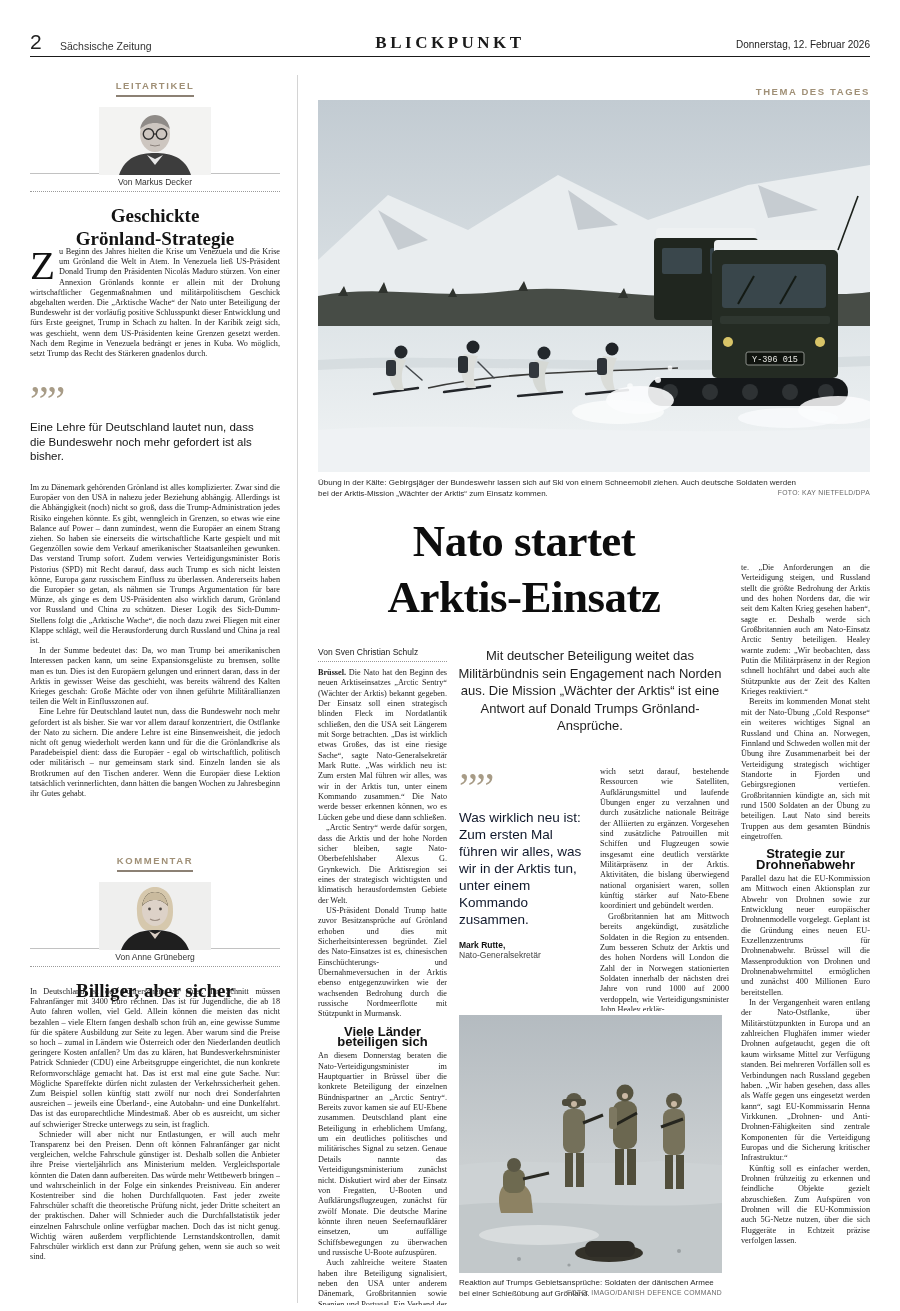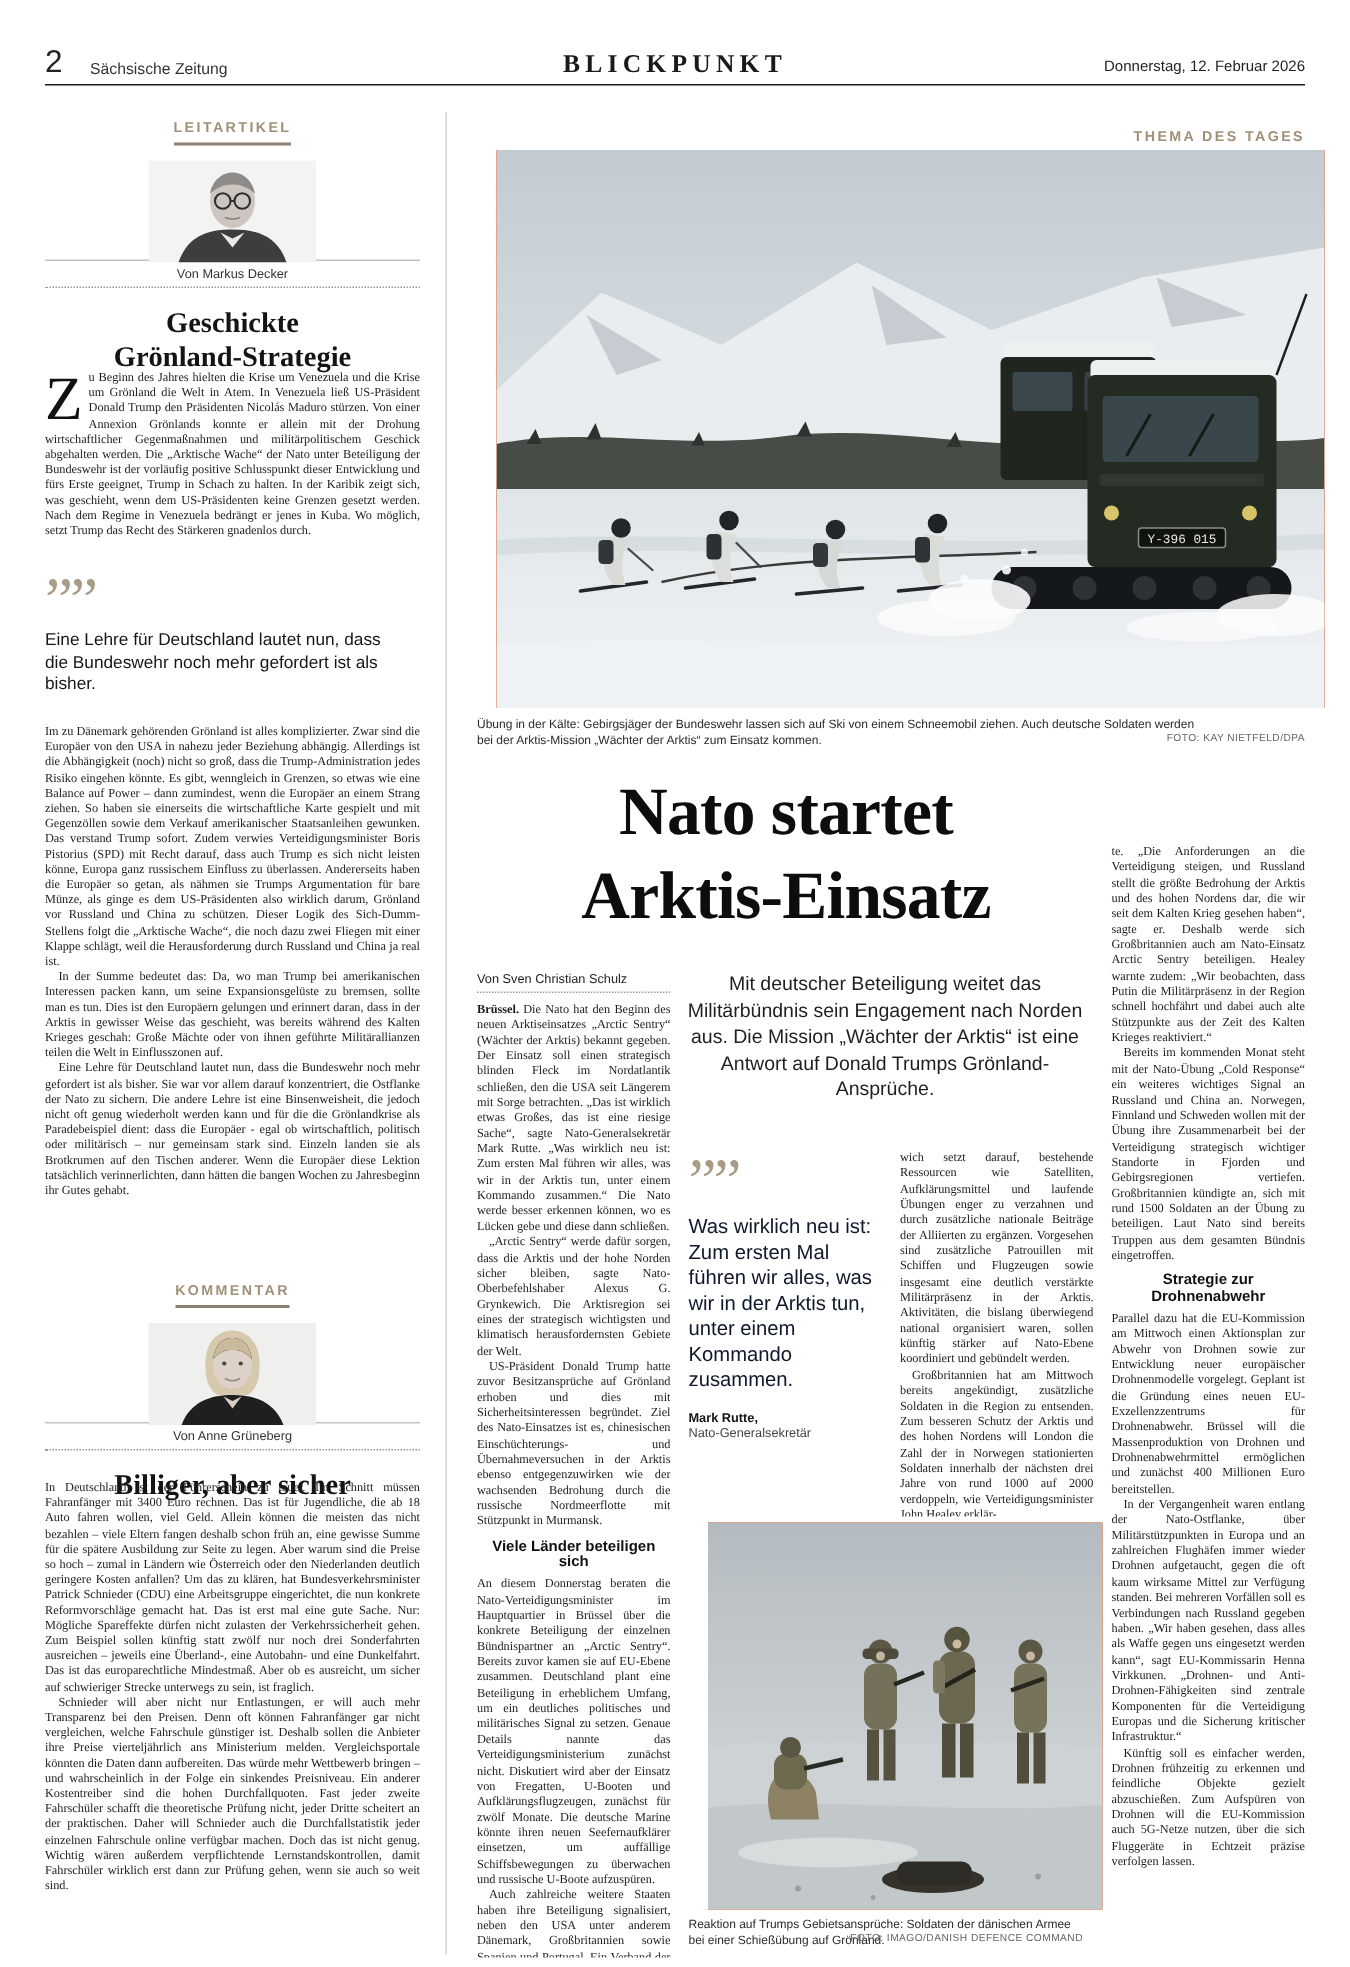--- a/index.html
+++ b/index.html
@@ -24,31 +24,31 @@
   .la-headline{font-family:"Liberation Serif",serif;font-weight:600;font-size:19px;line-height:23px;text-align:center;color:#141414;}
   .serifbody{font-family:"Liberation Serif",serif;font-size:8.2px;line-height:10.2px;text-align:justify;color:#1c1c1c;hyphens:auto;}
   .serifbody p{margin:0;text-indent:9px;}
   .serifbody p.noindent{text-indent:0;}
   .dropcap{float:left;font-family:"Liberation Serif",serif;font-size:41px;line-height:33px;padding:2px 4px 0 0;font-weight:400;color:#111;}
   .pq-glyph{font-family:"Liberation Serif",serif;font-size:42px;line-height:26px;color:#a89c87;letter-spacing:-2px;}
   .pq-text{font-size:11.5px;line-height:14.5px;color:#161616;margin-top:6px;}
   
   .main{left:318px;top:75px;width:552px;height:1228px;}
   .thema-kicker-wrap{left:0;right:0;top:6px;text-align:right;}
-  .photo-frame{overflow:hidden;background:#c2410c;margin-left:13px;}
+  .photo-frame{overflow:hidden;background:#fca5a5;}
   .caption{font-size:8px;line-height:11px;color:#2a2a2a;}
   .credit{font-size:6.8px;color:#666;letter-spacing:.3px;}
   .main-headline{font-family:"Liberation Serif",serif;font-weight:700;font-size:45px;line-height:56px;text-align:center;color:#0d0d0d;letter-spacing:-.5px;}
   .standfirst{font-size:13px;line-height:17.5px;text-align:center;color:#1f1f1f;}
   .newscol{width:129px;}
   .newsbody{font-family:"Liberation Serif",serif;font-size:8.2px;line-height:10.35px;text-align:justify;color:#1c1c1c;hyphens:auto;}
   .newsbody p{margin:0;text-indent:8px;}
   .newsbody p.noindent{text-indent:0;}
   .lead-in{font-weight:700;}
-  .subhead{font-size:10px;font-weight:700;text-align:center;margin:7px 0 4px 0;color:#111;font-family:"Liberation Sans",sans-serif;}
+  .subhead{font-size:13px;font-weight:700;text-align:center;margin:7px 0 4px 0;color:#111;font-family:"Liberation Sans",sans-serif;}
   .art-byline{font-size:8.5px;color:#222;padding-bottom:4px;}
   .pq2-text{font-size:13.5px;line-height:17px;color:#0f172a;margin-top:8px;}
   .pq2-attr-name{font-size:8.5px;font-weight:700;margin-top:12px;color:#111;}
   .pq2-attr-role{font-size:8.5px;color:#444;}
   .clip{overflow:hidden;}
 </style>
 </head>
 <body>
 
 <div class="abs hdr-pagenum">2</div>

